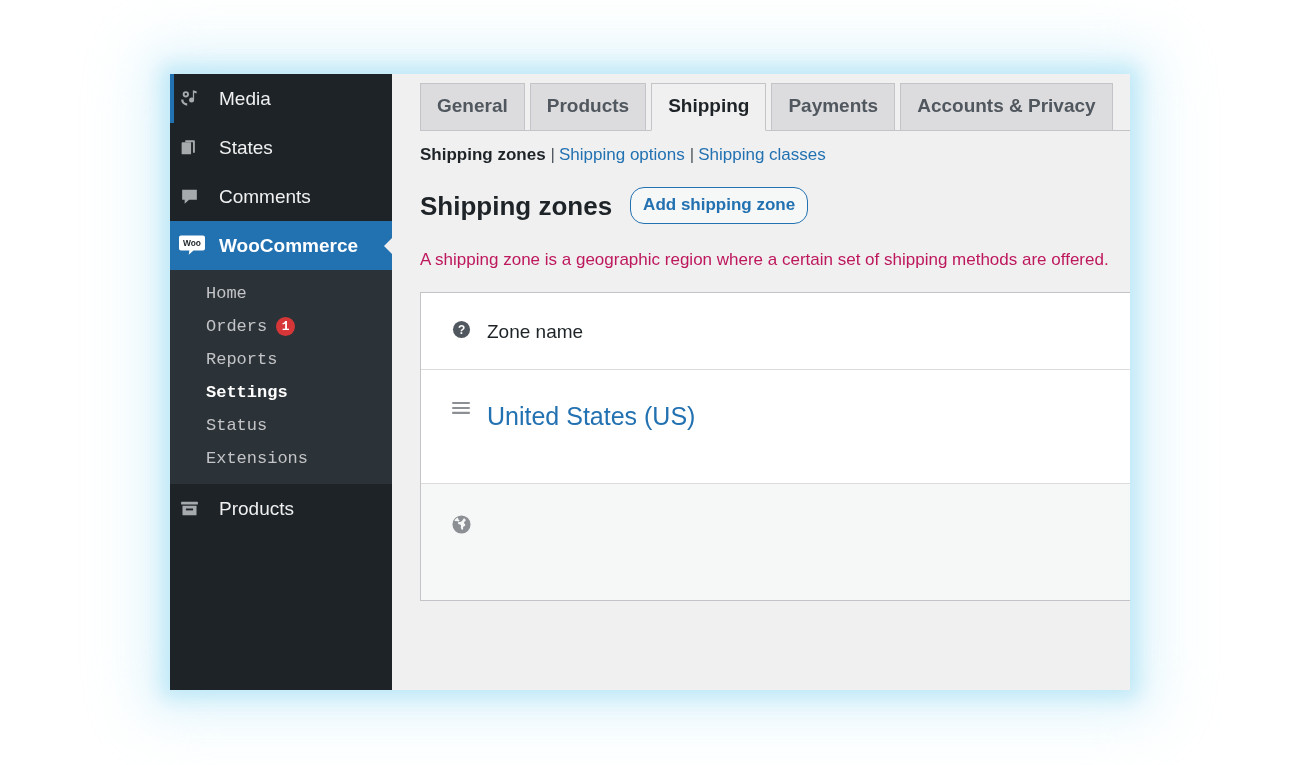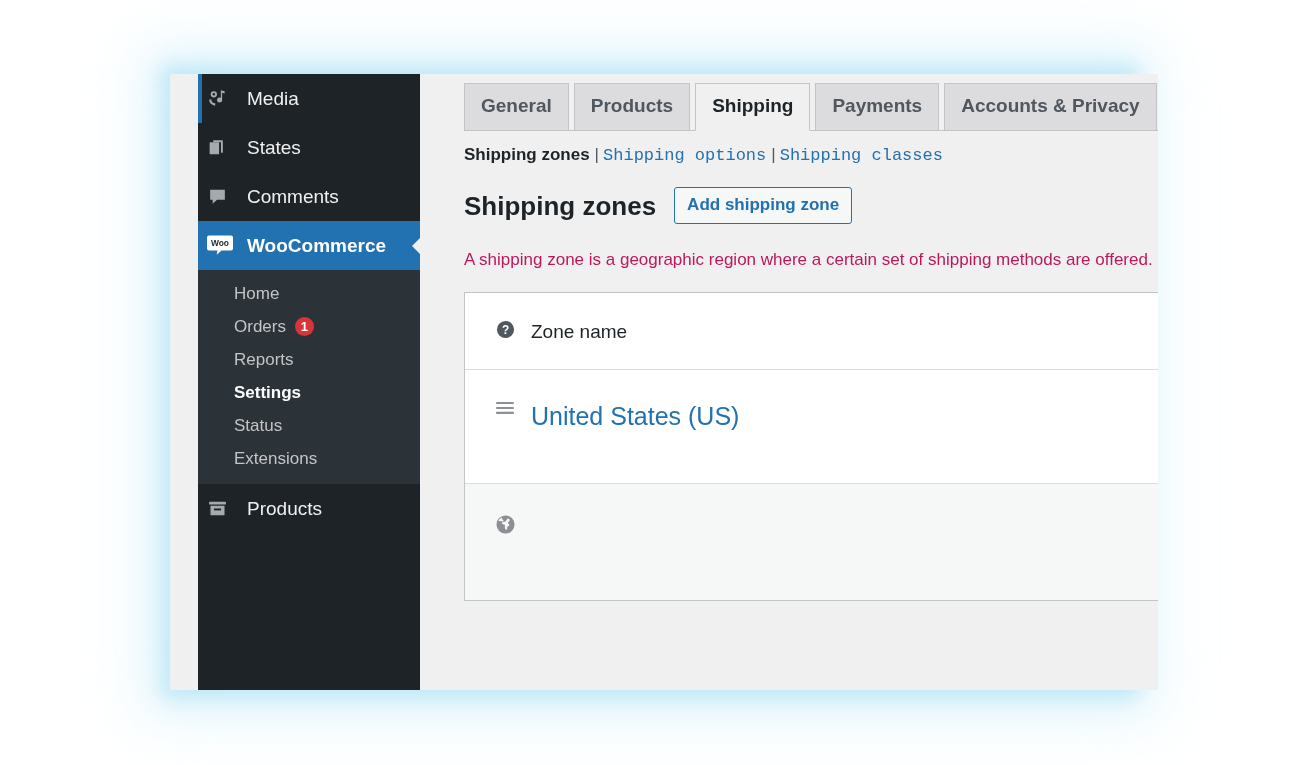--- a/index.html
+++ b/index.html
@@ -31,21 +31,20 @@
   
   #viewport {
     position: absolute;
     left: 170px;
     top: 74px;
     width: 960px;
     height: 616px;
     overflow: hidden;
     z-index: 2;
     background: #f0f0f1;
-    margin-left: 28px;
   }
 
   
   #sidebar {
     position: absolute;
     left: 0;
     top: 0;
     width: 222px;
     height: 616px;
     background: #1d2327;
@@ -90,20 +89,21 @@
     transform: translateY(-50%);
     width: 0; height: 0;
     border-top: 9px solid transparent;
     border-bottom: 9px solid transparent;
     border-right: 9px solid #f0f0f1;
   }
 
   #submenu {
     background: #2c3338;
     padding: 7px 0 9px 0;
+    font-family: Liberation Mono, monospace;
   }
   .sub-item {
     display: flex;
     align-items: center;
     height: 33px;
     padding-left: 36px;
     box-sizing: border-box;
     font-size: 17px;
     color: #c3c4c7;
     white-space: nowrap;
@@ -124,21 +124,21 @@
     font-size: 13px;
     font-weight: bold;
     box-sizing: border-box;
   }
 
   .nav-divider-section { background: #1d2327; }
 
   
   #content {
     position: absolute;
-    left: 238px;
+    left: 222px;
     top: 0;
     width: 738px;
     height: 616px;
     background: #f0f0f1;
   }
 
   
   #tabbar {
     position: relative;
     margin: 9px 0 0 28px;
@@ -170,42 +170,42 @@
 
   
   #subnav {
     margin: 14px 0 0 28px;
     font-size: 17px;
     color: #2271b1;
     white-space: nowrap;
   }
   #subnav .cur { color: #1d2327; font-weight: bold; }
   #subnav .sep { color: #50575e; margin: 0 4px 0 5px; }
-  #subnav a { color: #2271b1; text-decoration: none; font-family: Liberation Mono, monospace; }
+  #subnav a { color: #2271b1; text-decoration: none; }
 
   
   #headrow {
     display: flex;
     align-items: center;
     margin: 22px 0 0 28px;
     white-space: nowrap;
   }
   #headrow h1 {
     margin: 0;
     font-size: 26px;
     font-weight: bold;
     color: #1d2327;
     line-height: 1;
   }
   #addzone {
     margin-left: 18px;
     padding: 6px 12px 7px 12px;
     background: #f6f7f7;
     border: 1px solid #2271b1;
-    border-radius: 3px;
+    border-radius: 14px;
     color: #2271b1;
     font-size: 17px;
     font-weight: bold;
     line-height: 22px;
   }
 
   #desc {
     margin: 26px 0 0 28px;
     font-size: 17px;
     color: #be185d;

